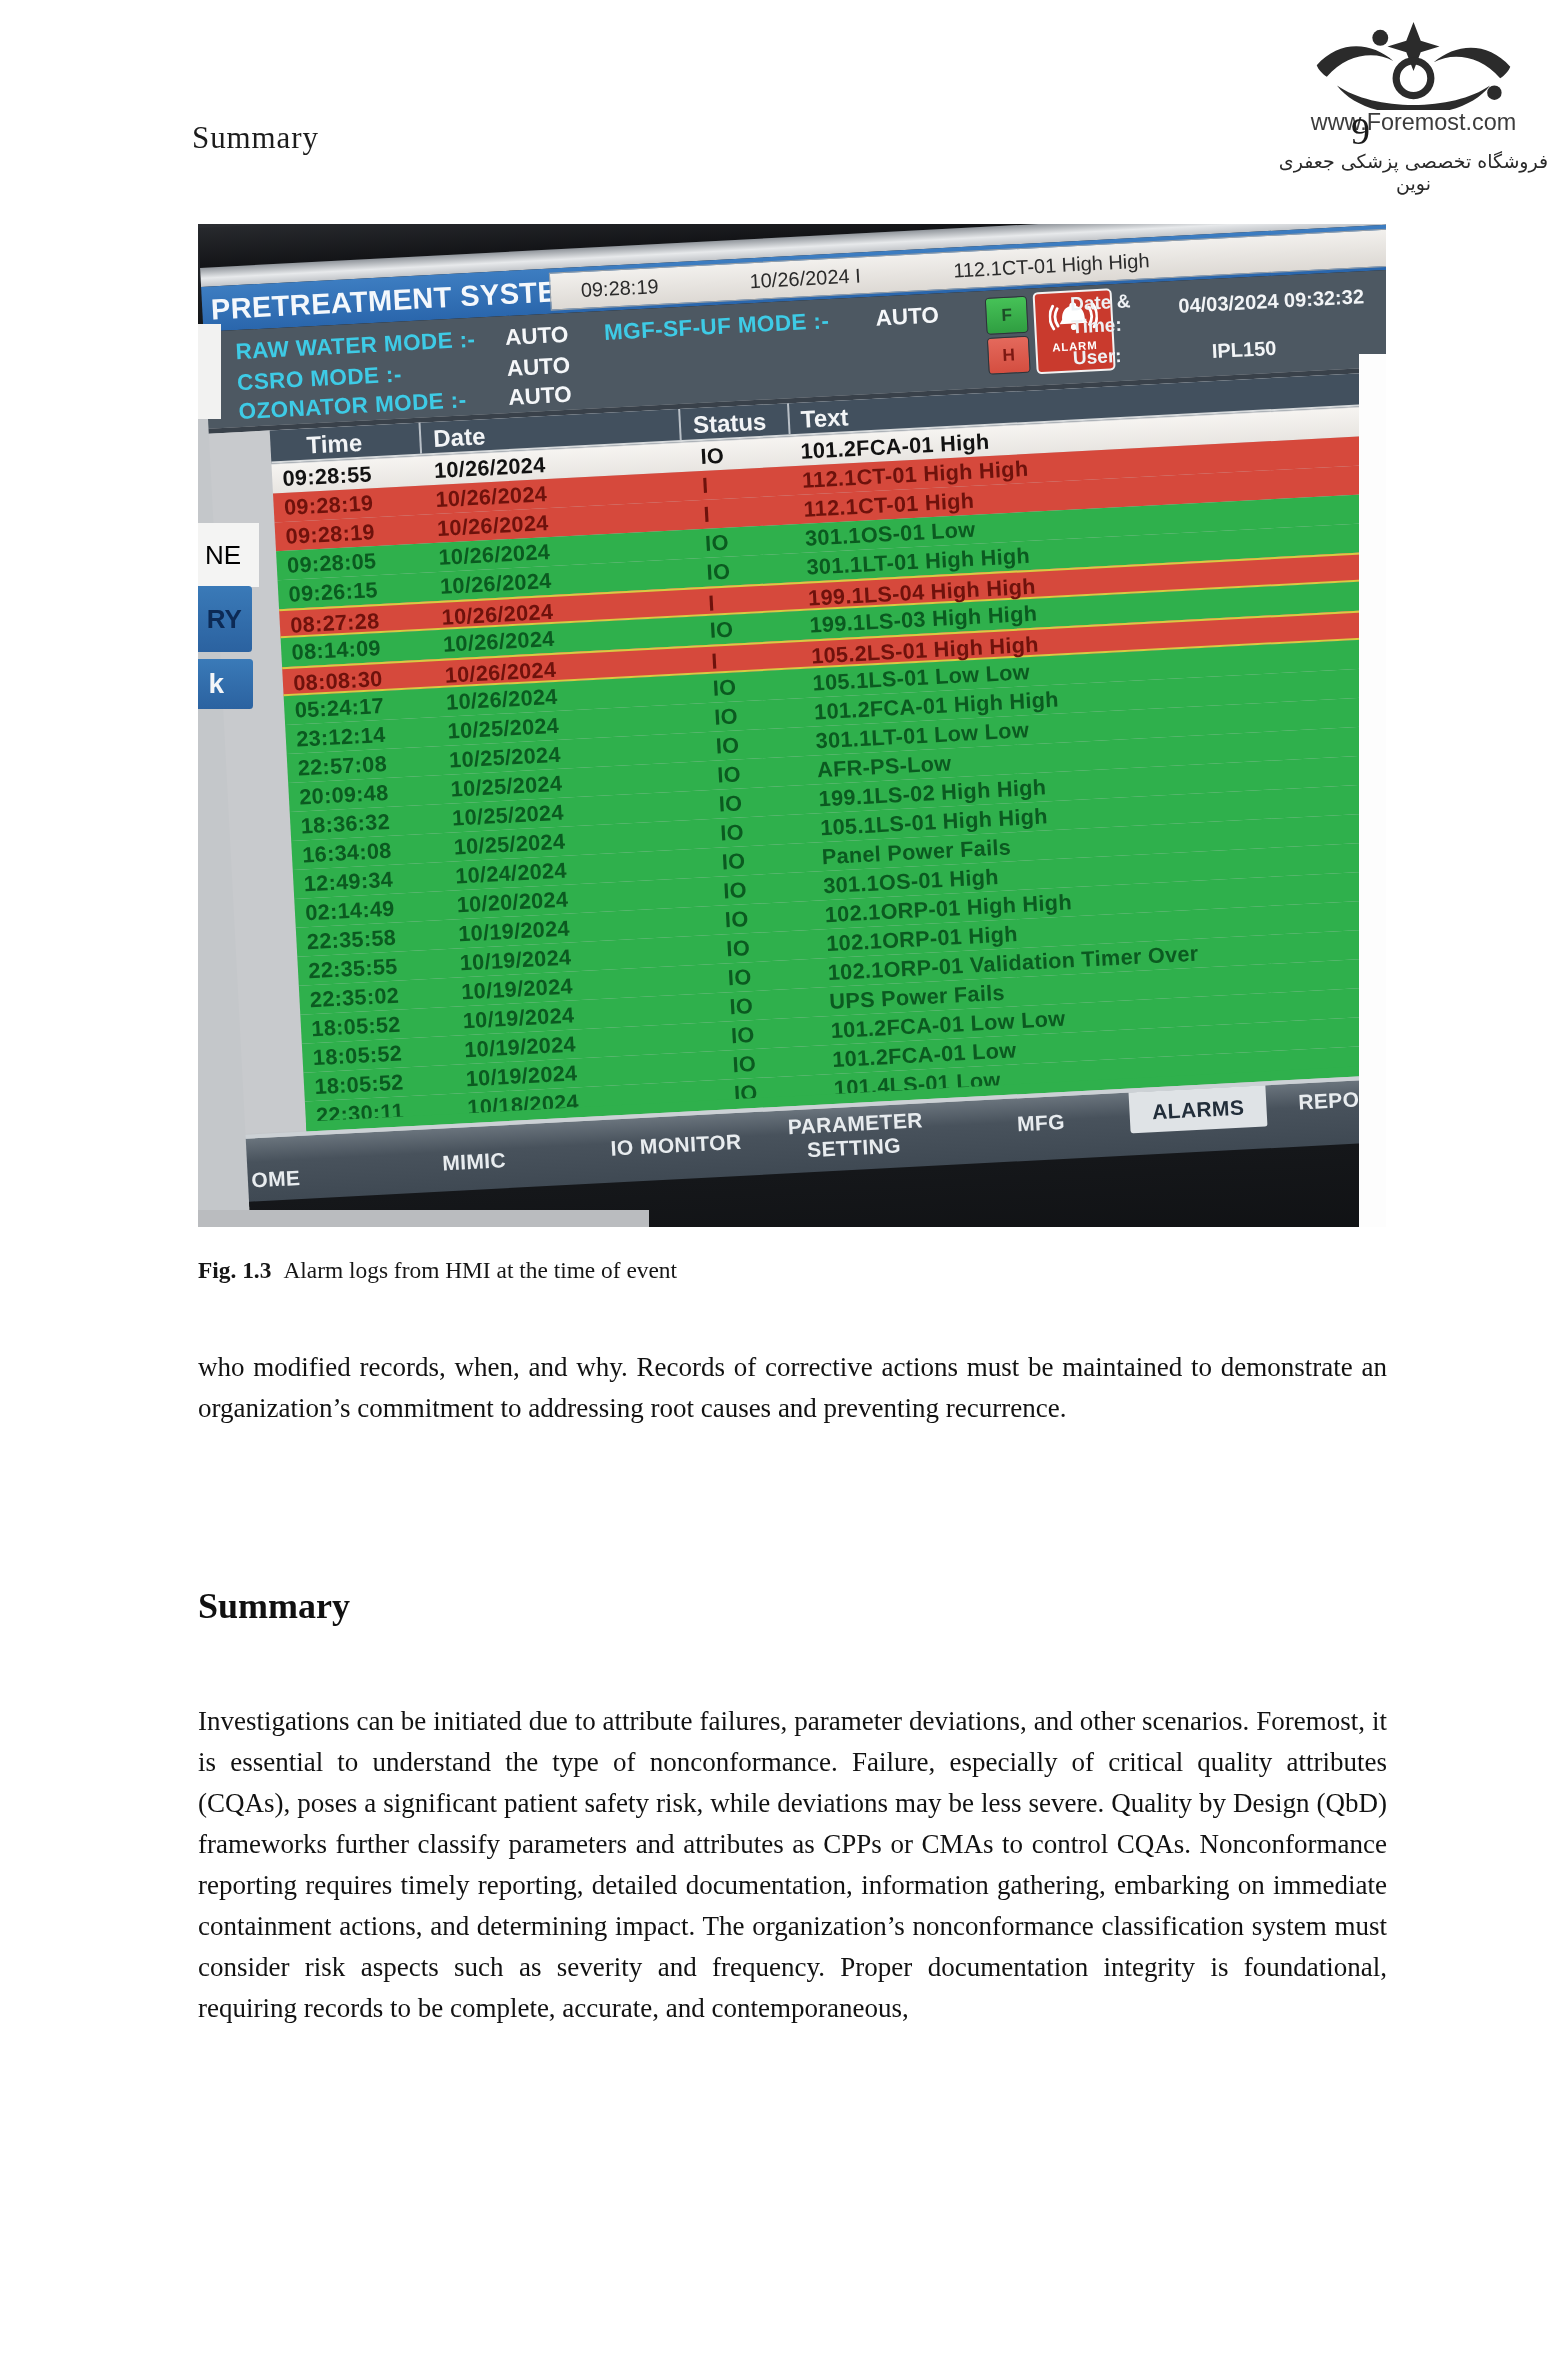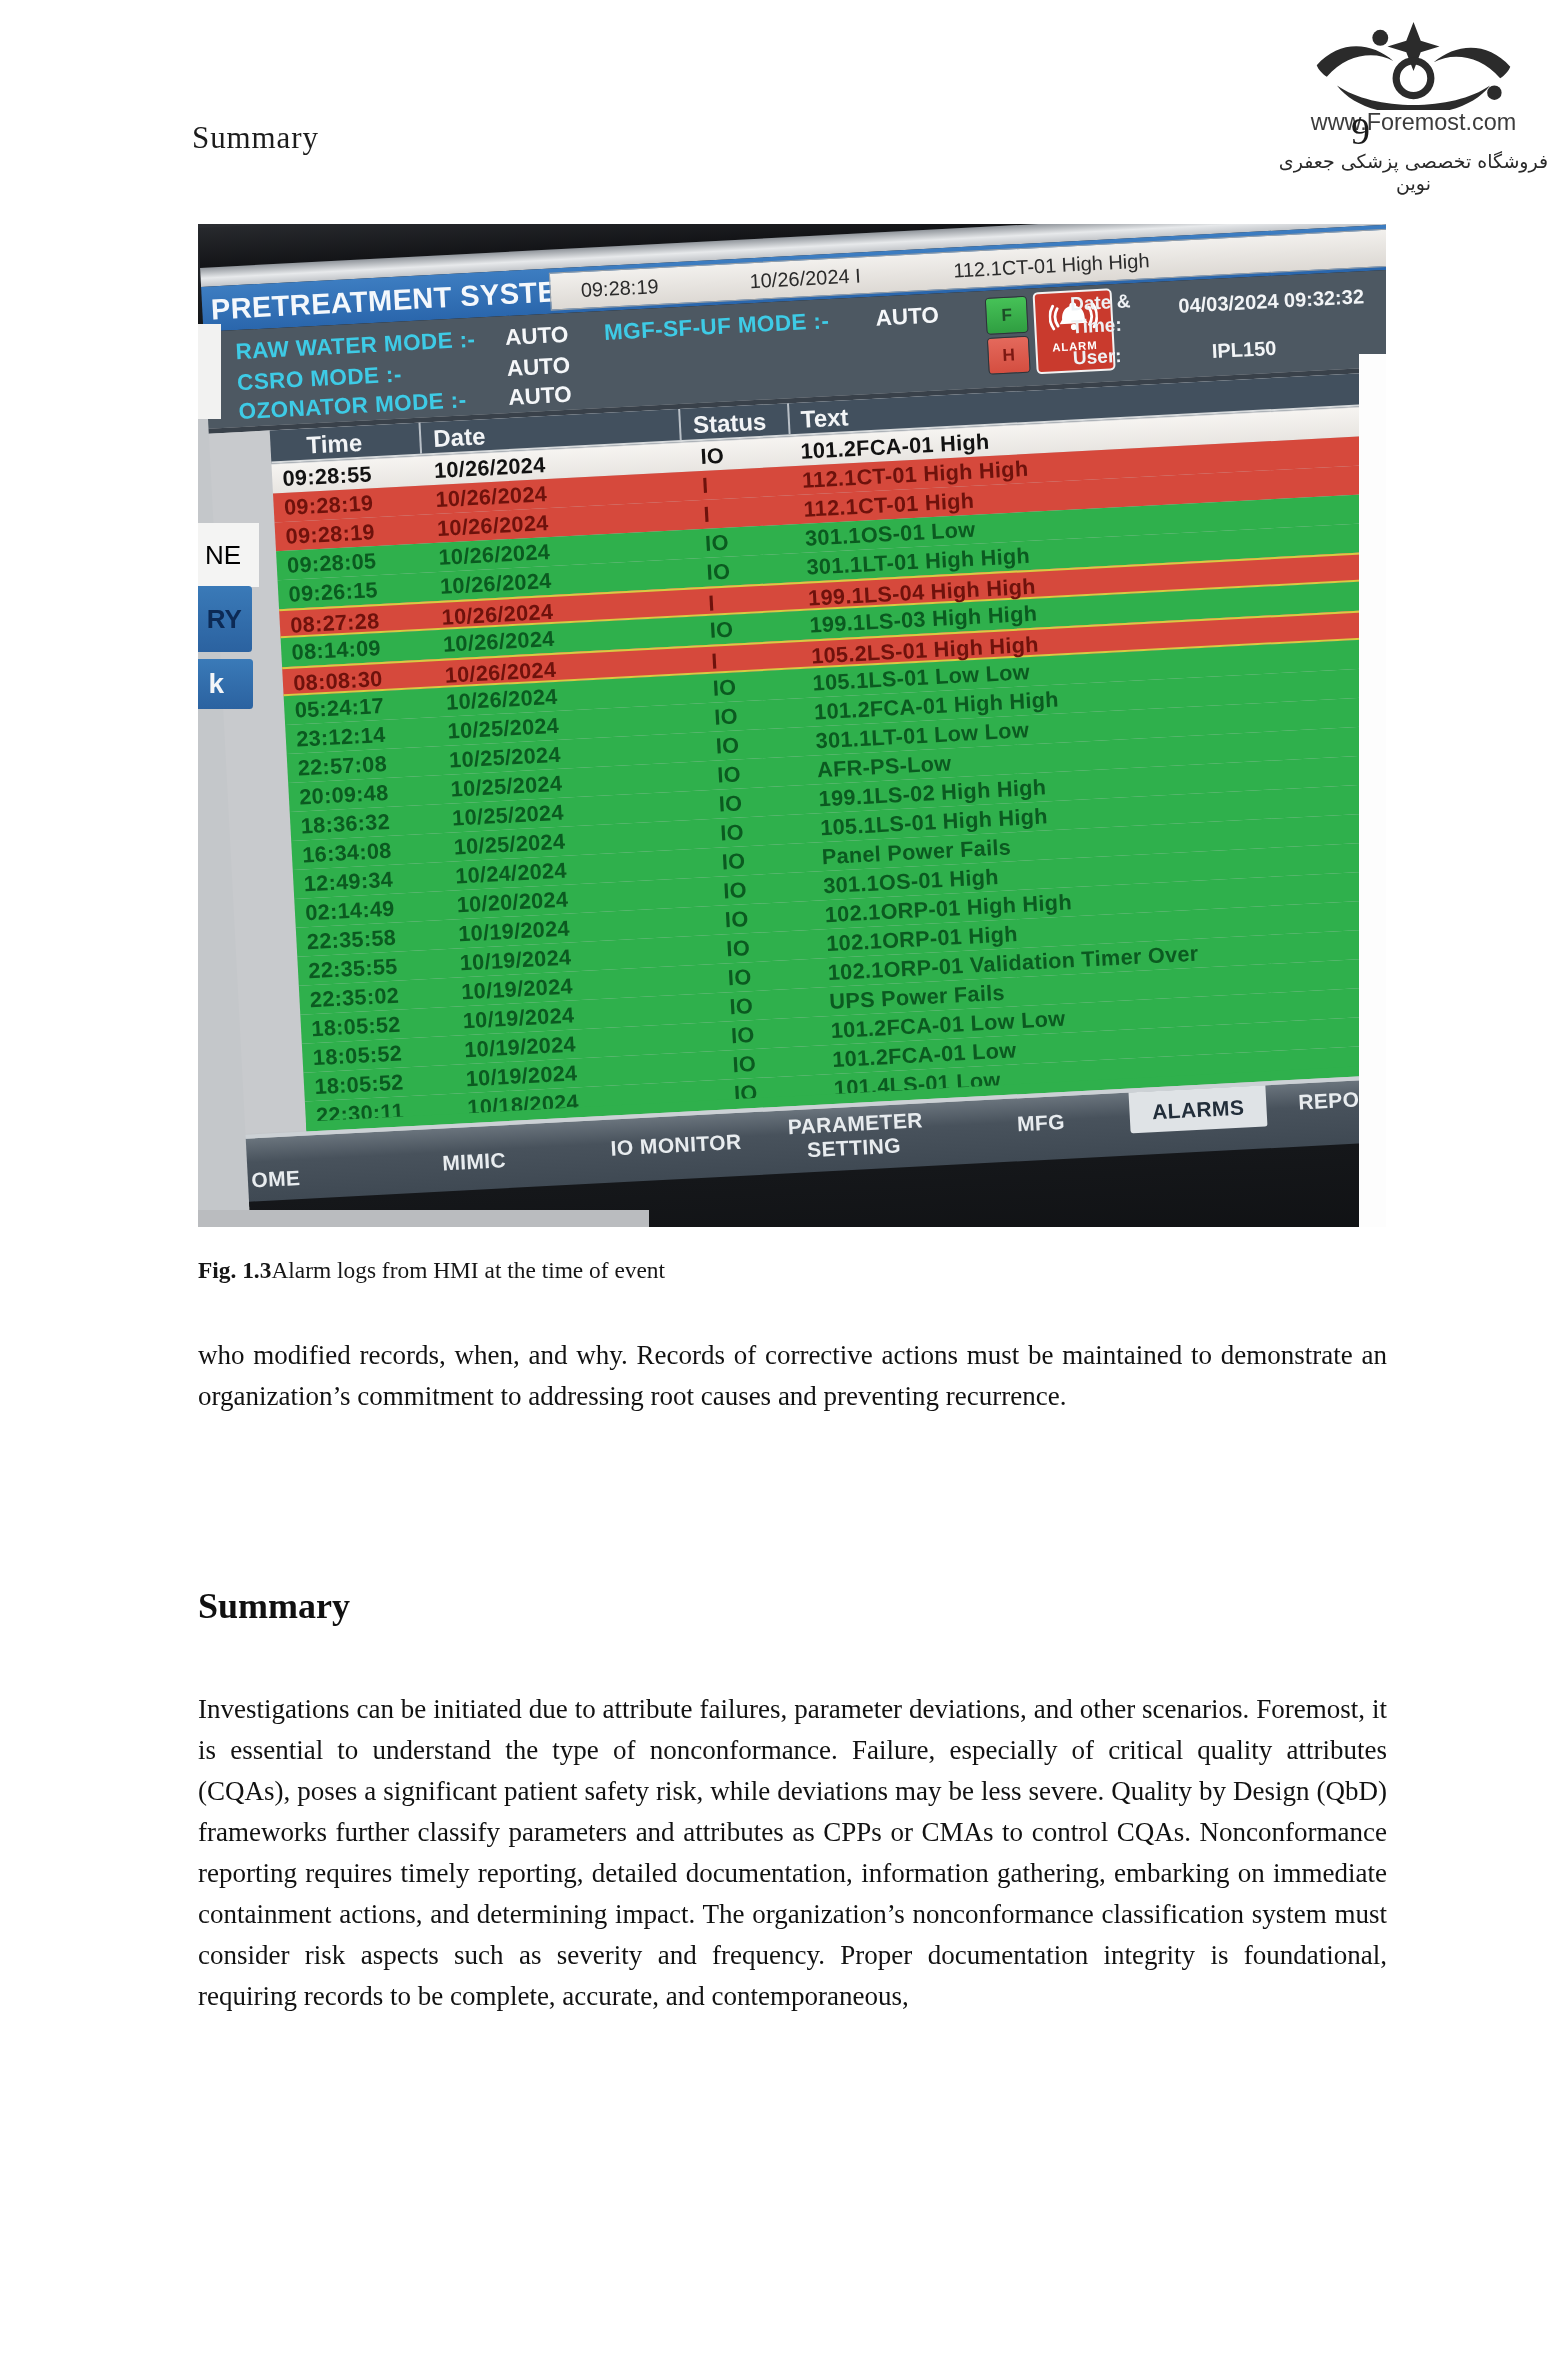--- a/index.html
+++ b/index.html
@@ -7,22 +7,22 @@
   .abs{position:absolute;}
 
   
   .page-header-left{left:192px;top:120px;font-size:31px;letter-spacing:0.9px;color:#1c1c1c;}
   .page-number{left:1351px;top:109px;font-size:38px;color:#1a1a1a;z-index:5;}
   .logo-wrap{left:1266px;top:19px;width:295px;text-align:center;z-index:2;}
   .logo-url{font-family:"Liberation Sans",sans-serif;font-size:23.4px;color:#3c3c3c;margin-top:-5.2px;}
   .logo-fa{font-family:"DejaVu Sans",sans-serif;font-size:19px;color:#2a2a2a;margin-top:14px;direction:rtl;}
 
   .caption{left:198px;top:1257px;width:1189px;font-size:23.4px;color:#161616;}
-  .caption b{}
-  .body-par{left:198px;width:1189px;font-size:27px;line-height:41px;text-align:justify;color:#121212;}
+  .caption b{margin-right:12px;}
+  .body-par{left:198px;width:1189px;font-size:27px;line-height:41px;text-align:justify;color:#121212;margin-top:12px;}
   .par1{top:1335px;}
   .par2{top:1689px;}
   .section-heading{left:198px;top:1585px;font-size:36px;font-weight:bold;color:#101010;}
 
   
   .photo{left:198px;top:224px;width:1188px;height:1003px;overflow:hidden;background:#c4c7ca;}
   .photo *{font-family:"Liberation Sans",sans-serif;}
   .bezel-base{left:0;top:0;width:1188px;height:134px;background:linear-gradient(180deg,#2b2d31,#1a1c1f 55%,#101214);z-index:0;}
   .right-white{left:1161px;top:130px;width:27px;height:873px;background:#fdfdfd;z-index:6;}
   .bottom-strip{left:0;top:986px;width:451px;height:17.3px;background:#babcbf;z-index:6;}

